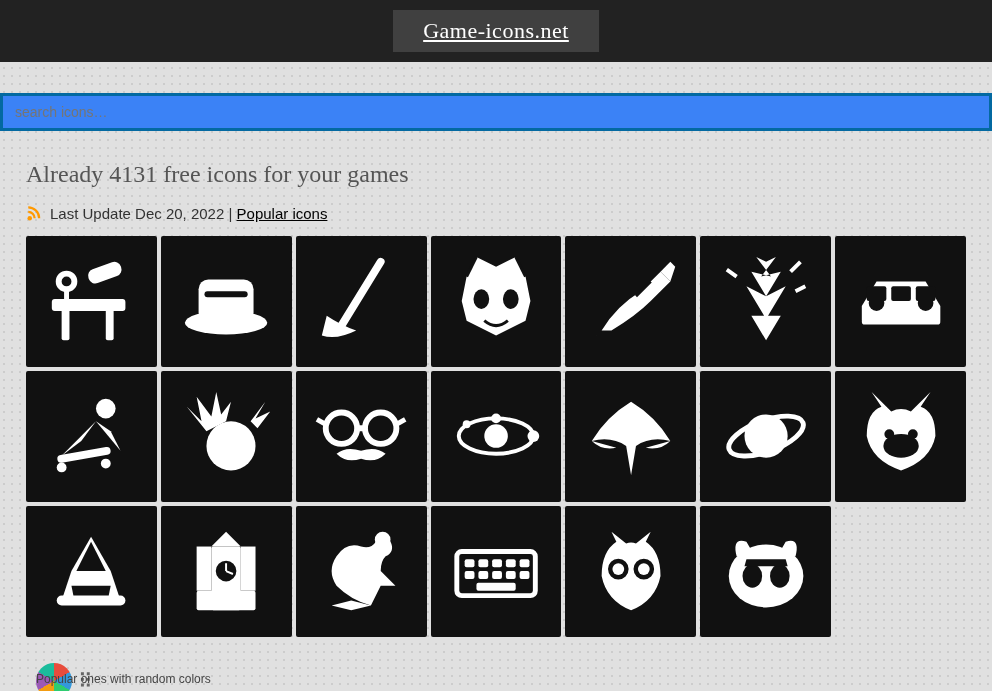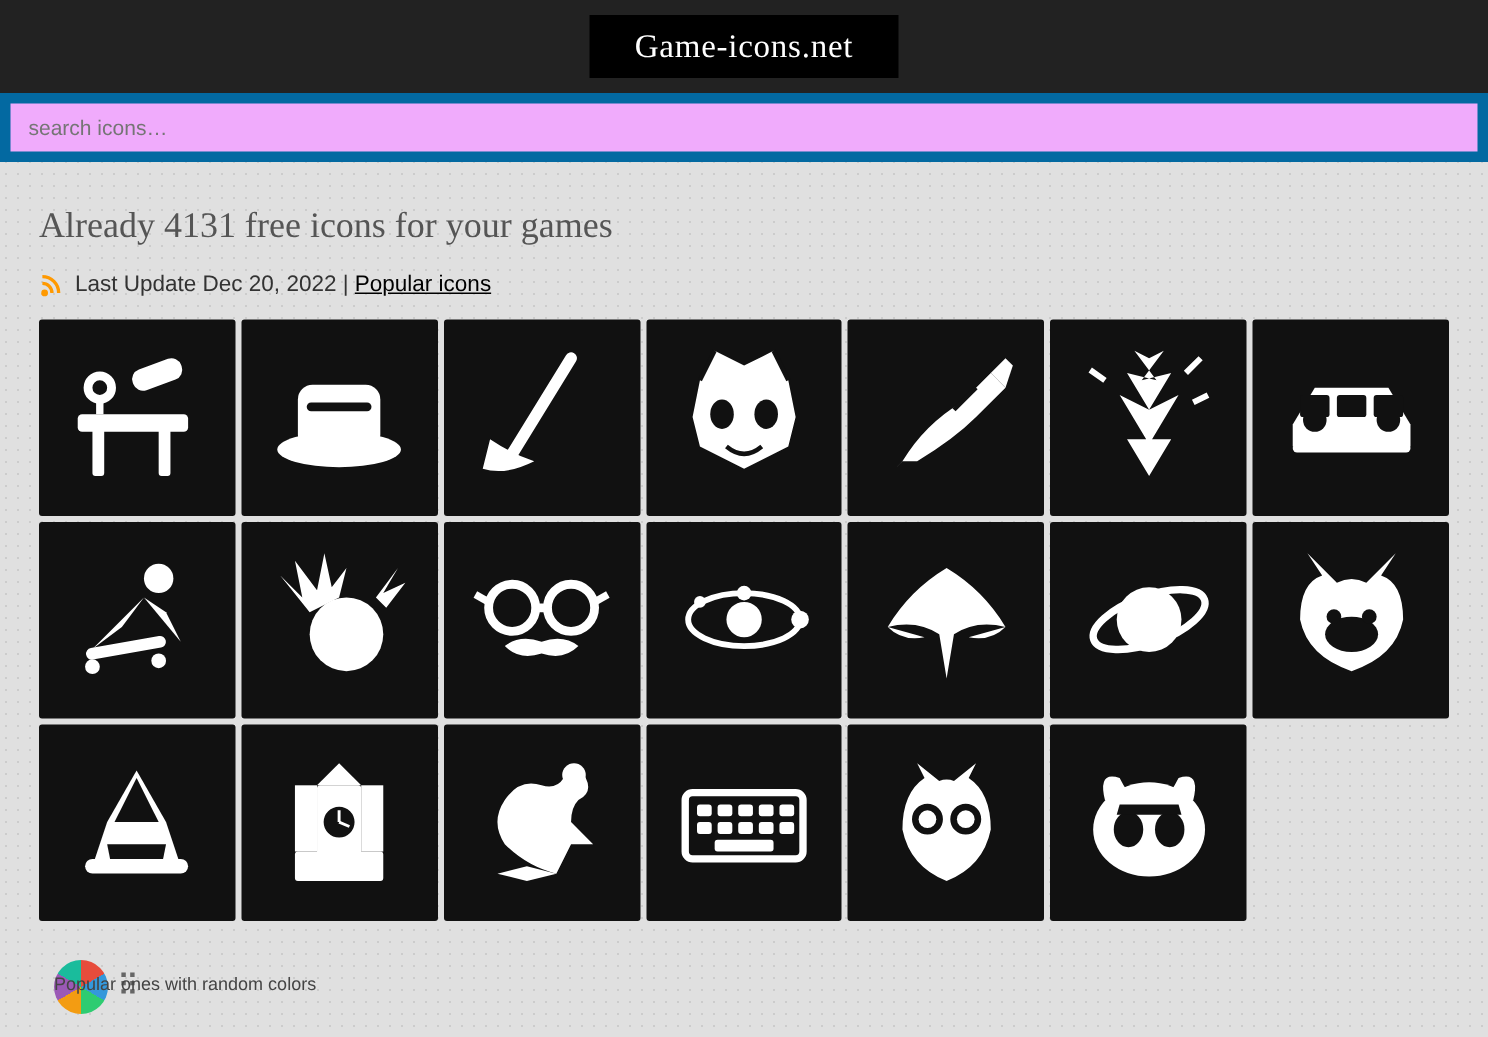--- a/index.html
+++ b/index.html
@@ -6,26 +6,27 @@
     body {
       background-color: #e0e0e0;
       background-image: radial-gradient(circle, #ccc 1px, transparent 1px);
       background-size: 8px 8px;
       font-family: Georgia, 'Times New Roman', serif;
       min-height: 691px;
     }
 
     .search-bar {
       width: 100%;
-      border: 7px solid #0369a1;
+      border: 3px solid #0369a1;
       padding: 8px 12px;
       font-size: 14px;
       outline: none;
-      background: #f0abfc;
+      background: #3b82f6;
       font-family: Arial, sans-serif;
+      margin-top: 31px;
     }
 
     .search-container {
       padding: 0;
     }
 
     .main-content {
       max-width: 960px;
       margin: 0 auto;
       padding: 10px 10px;
@@ -34,20 +35,21 @@
     .tagline {
       text-align: left;
       font-size: 24px;
       color: #555;
       margin: 20px 0 16px;
       font-weight: normal;
     }
 
     .update-row {
       display: flex;
+      align-items: center;
       font-size: 15px;
       color: #333;
       margin-bottom: 14px;
       font-family: Arial, sans-serif;
     }
 
     .rss-icon {
       width: 18px;
       height: 18px;
       margin-right: 6px;
@@ -133,21 +135,21 @@
       position: relative;
     }
   </style>
 </head>
 <body>
 
 <div class="page-wrapper">
 
   <div>
     <div style="background:#222;color:#fff;text-align:center;padding:10px 40px;display:block;width:100%;position:relative;">
-      <div style="display:inline-block;background:#000000;padding:8px 30px;">
+      <div style="display:inline-block;background:#404040;padding:8px 30px;text-decoration:underline;">
         <h1 style="font-size:22px;font-weight:normal;letter-spacing:0.5px;color:#fff;">Game-icons.net</h1>
       </div>
     </div>
   </div>
 
   <div class="search-container">
     <input type="text" class="search-bar" placeholder="search icons…" style="">
   </div>
 
   <div class="main-content">

